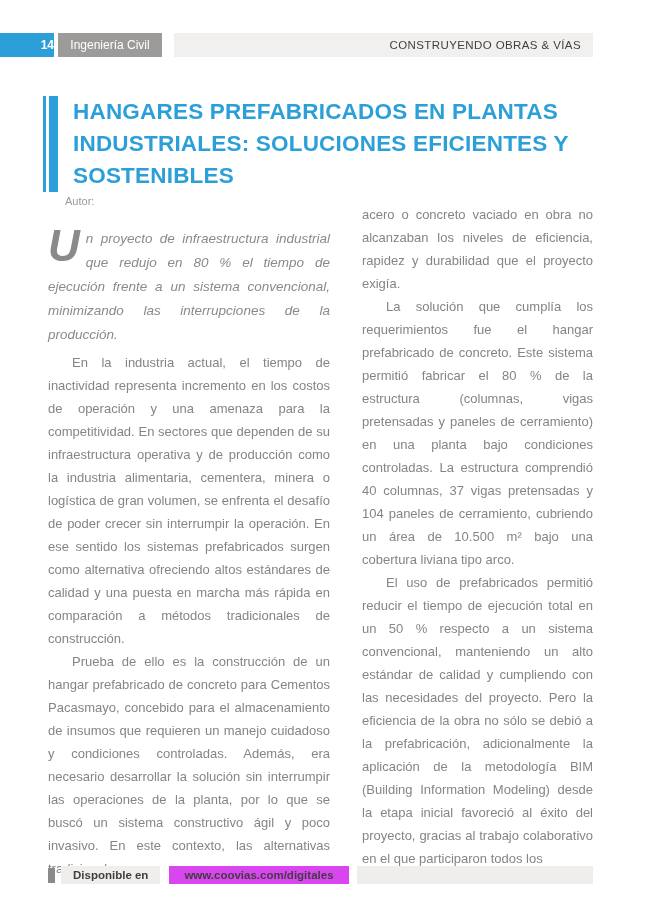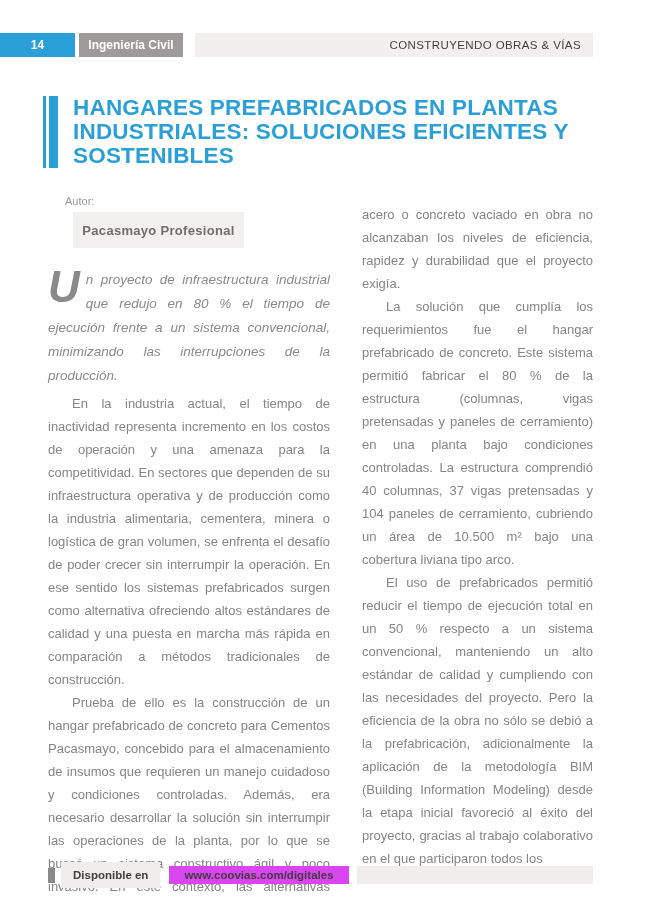--- a/index.html
+++ b/index.html
@@ -4,41 +4,41 @@
 <style>
   html,body { margin:0; padding:0; }
   body {
     width:650px; height:904px; position:relative; background:#ffffff;
     font-family:"Liberation Sans", sans-serif; overflow:hidden;
   }
 
   
   .header { position:absolute; top:33px; left:0; width:593px; height:24px; display:flex; }
   .page-num-box {
-    width:75px; background:#2b9fd8; color:#fff; font-weight:bold; font-size:12px;
-    display:flex; align-items:center; justify-content:center;
+    width:54px; background:#2b9fd8; color:#fff; font-weight:bold; font-size:12px;
+    display:flex; align-items:center; justify-content:flex-end;
   }
   .section-box {
-    width:104px; margin-left:4px; background:#9c9b99; color:#fff; font-weight:bold;
+    width:104px; margin-left:4px; background:#9c9b99; color:#fff; font-weight:normal;
     font-size:12px; display:flex; align-items:center; justify-content:center;
   }
   .header-bar {
     flex:1; margin-left:12px; background:#f1f0ee; display:flex; align-items:center;
     justify-content:flex-end; padding-right:12px; color:#3f3f3d; font-weight:normal;
     font-size:11.5px; letter-spacing:0.4px;
   }
 
   
   .title-block { position:absolute; left:43px; top:96px; display:flex; align-items:stretch; }
   .title-bars { display:flex; margin-right:15px; }
   .bar-thin  { width:3px; background:#2b9fd8; }
   .bar-gap   { width:3px; }
   .bar-thick { width:9px; background:#2b9fd8; }
   h1.title {
-    margin:0; max-width:520px; color:#2b9fd8; font-size:22.5px; line-height:24px;
+    margin:0; max-width:520px; color:#2b9fd8; font-size:22.5px; line-height:32px;
     font-weight:bold; letter-spacing:0.2px;
   }
 
   
   .columns { position:absolute; left:48px; top:195px; width:545px; display:flex; }
   .col-left  { width:282px; }
   .col-right { width:231px; margin-left:32px; padding-top:8px; }
 
   .autor-label { margin-left:17px; font-size:11px; color:#9a9a9a; }
   .author-box {
@@ -61,21 +61,21 @@
   }
   .body-p.indent { text-indent:24px; }
 
   
   .footer {
     position:absolute; left:48px; top:866px; width:545px; height:18px;
     display:flex; align-items:center; font-size:11.5px;
   }
   .footer-square { width:7px; height:15px; background:#8a8a8a; }
   .footer-label {
-    margin-left:6px; height:26px; background:#efeeec; display:flex; align-items:center;
+    margin-left:6px; height:18px; background:#efeeec; display:flex; align-items:center;
     padding:0 12px; color:#3e3e3c; font-weight:bold;
   }
   .footer-url {
     margin-left:9px; height:18px; background:#d946ef; display:flex; align-items:center;
     padding:0 15px; color:#3e3e3c; font-weight:bold;
   }
   .footer-fill { flex:1; margin-left:8px; height:18px; background:#efeeec; }
 </style>
 </head>
 <body>
@@ -97,23 +97,20 @@
     <div class="bar-thin"></div>
     <div class="bar-gap"></div>
     <div class="bar-thick"></div>
   </div>
   <h1 class="title">HANGARES PREFABRICADOS EN PLANTAS INDUSTRIALES: SOLUCIONES EFICIENTES Y SOSTENIBLES</h1>
 </div>
 
 <div class="columns">
   <div class="col-left">
     <div class="autor-label">Autor:</div>
-    <div class="author-box">
-      <span>Pacasmayo Profesional</span>
-    </div>
     <p class="lead">
       <span class="dropcap">U</span><span>n proyecto de infraestructura industrial que redujo en 80 % el tiempo de ejecución frente a un sistema convencional, minimizando las interrupciones de la producción.</span>
     </p>
     <p class="body-p indent">En la industria actual, el tiempo de inactividad representa incremento en los costos de operación y una amenaza para la competitividad. En sectores que dependen de su infraestructura operativa y de producción como la industria alimentaria, cementera, minera o logística de gran volumen, se enfrenta el desafío de poder crecer sin interrumpir la operación. En ese sentido los sistemas prefabricados surgen como alternativa ofreciendo altos estándares de calidad y una puesta en marcha más rápida en comparación a métodos tradicionales de construcción.</p>
     <p class="body-p indent">Prueba de ello es la construcción de un hangar prefabricado de concreto para Cementos Pacasmayo, concebido para el almacenamiento de insumos que requieren un manejo cuidadoso y condiciones controladas. Además, era necesario desarrollar la solución sin interrumpir las operaciones de la planta, por lo que se buscó un sistema constructivo ágil y poco invasivo. En este contexto, las alternativas tradicionales en</p>
   </div>
   <div class="col-right">
     <p class="body-p">acero o concreto vaciado en obra no alcanzaban los niveles de eficiencia, rapidez y durabilidad que el proyecto exigía.</p>
     <p class="body-p indent">La solución que cumplía los requerimientos fue el hangar prefabricado de concreto. Este sistema permitió fabricar el 80 % de la estructura (columnas, vigas pretensadas y paneles de cerramiento) en una planta bajo condiciones controladas. La estructura comprendió 40 columnas, 37 vigas pretensadas y 104 paneles de cerramiento, cubriendo un área de 10.500 m² bajo una cobertura liviana tipo arco.</p>
     <p class="body-p indent">El uso de prefabricados permitió reducir el tiempo de ejecución total en un 50 % respecto a un sistema convencional, manteniendo un alto estándar de calidad y cumpliendo con las necesidades del proyecto. Pero la eficiencia de la obra no sólo se debió a la prefabricación, adicionalmente la aplicación de la metodología BIM (Building Information Modeling) desde la etapa inicial favoreció al éxito del proyecto, gracias al trabajo colaborativo en el que participaron todos los</p>

